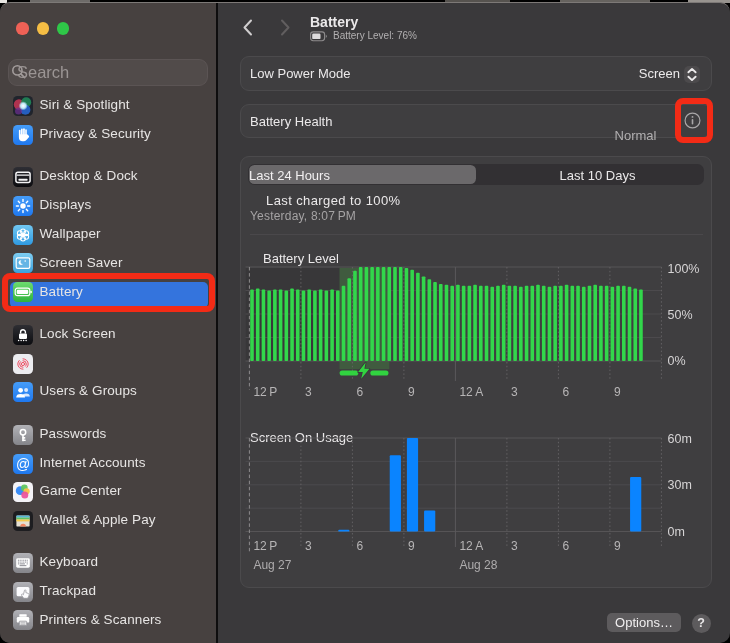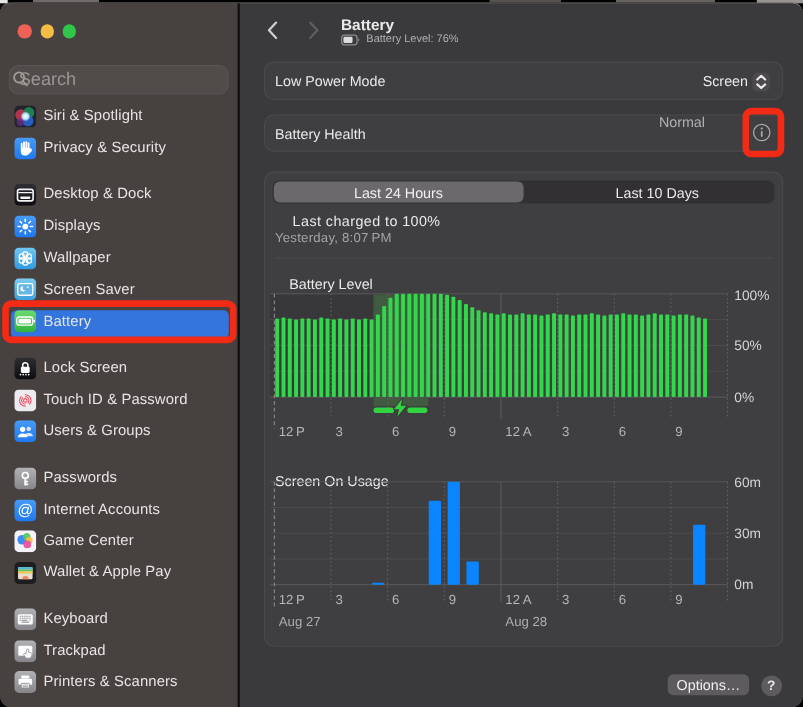--- a/index.html
+++ b/index.html
@@ -168,21 +168,20 @@
 <div class="abs" style="left:13px;top:350.5px;width:20px;height:20px"><svg width="20" height="20" viewBox="0 0 20 20">
           <rect width="20" height="20" rx="4.5" fill="#ececf0"></rect>
           <g fill="none" stroke="#ef4e63" stroke-width="1" stroke-linecap="round">
             <circle cx="10" cy="10" r="1.6"></circle>
             <path d="M10 6.7 a3.3 3.3 0 0 1 3.3 3.3 a3.3 3.3 0 0 1 -0.8 2.2"></path>
             <path d="M10 13.3 a3.3 3.3 0 0 1 -3.3 -3.3 a3.3 3.3 0 0 1 0.9 -2.3"></path>
             <path d="M10 4.8 a5.2 5.2 0 0 1 5.2 5.2 a5.2 5.2 0 0 1 -1.3 3.4"></path>
             <path d="M10 15.2 a5.2 5.2 0 0 1 -5.2 -5.2 a5.2 5.2 0 0 1 1.4 -3.5"></path>
           </g>
         </svg></div>
-      <div class="abs stext" style="left:39.5px;top:351.7px">Touch ID &amp; Password</div>
 <div class="abs" style="left:13px;top:379.2px;width:20px;height:20px"><svg width="20" height="20" viewBox="0 0 20 20">
           <defs>
             <linearGradient id="gb" x1="0" y1="0" x2="0" y2="1">
               <stop offset="0" stop-color="#459cf8"></stop>
               <stop offset="1" stop-color="#1f78ef"></stop>
             </linearGradient>
           </defs>
           <rect width="20" height="20" rx="4.5" fill="url(#gb)"></rect>
           <g fill="#d7e7fd">
             <circle cx="13.1" cy="7.9" r="2"></circle>
@@ -315,31 +314,31 @@
 <div class="abs ctext" style="left:250px;top:66px">Low Power Mode</div>
 <div class="abs ctext" style="left:607px;top:66px;width:73px;text-align:right">Screen</div>
 <div class="abs" style="left:684px;top:65.5px;width:16px;height:17px;border-radius:5px;background:#4c4a4c"></div>
 <svg class="abs" style="left:684px;top:65.5px" width="16" height="17" viewBox="0 0 16 17">
   <path d="M4.4 6.3 L8 2.9 L11.6 6.3" fill="none" stroke="#eceaeb" stroke-width="1.9" stroke-linecap="round" stroke-linejoin="round"></path>
   <path d="M4.4 10.7 L8 14.1 L11.6 10.7" fill="none" stroke="#eceaeb" stroke-width="1.9" stroke-linecap="round" stroke-linejoin="round"></path>
 </svg>
 
 <div class="card" style="top:103.5px"></div>
 <div class="abs ctext" style="left:250px;top:113.5px">Battery Health</div>
-<div class="abs ctext gray" style="left:599px;top:103px;width:73px;text-align:left">Normal</div>
+<div class="abs ctext gray" style="left:599px;top:128px;width:73px;text-align:center">Normal</div>
 <svg class="abs" style="left:683.5px;top:112px" width="17" height="17" viewBox="0 0 16 16">
   <circle cx="8" cy="8" r="7" fill="none" stroke="#a9a7a8" stroke-width="1.1"></circle>
   <circle cx="8" cy="4.6" r="0.9" fill="#a9a7a8"></circle>
   <rect x="7.25" y="6.6" width="1.5" height="5.2" rx="0.75" fill="#a9a7a8"></rect>
 </svg>
 
 <div class="abs" style="left:240px;top:155.5px;width:472px;height:432px;border-radius:9px;background:#3f3e40;border:1px solid #4b4a4c"></div>
 <div class="abs" style="left:248px;top:164px;width:456px;height:20.5px;border-radius:6.5px;background:#323033"></div>
 <div class="abs" style="left:249px;top:165px;width:226.5px;height:18.5px;border-radius:5.5px;background:#6b696b"></div>
-<div class="abs ctext" style="left:249px;top:167.5px;width:226.5px;text-align:center;color:#f2f0f1">Last 24 Hours</div>
+<div class="abs ctext" style="left:249px;top:167.5px;width:226.5px;text-align:left;color:#f2f0f1">Last 24 Hours</div>
 <div class="abs ctext" style="left:475.5px;top:167.5px;width:244px;text-align:center">Last 10 Days</div>
 <div class="abs ctext" style="left:266px;top:193px;letter-spacing:0.4px">Last charged to 100%</div>
 <div class="abs" style="left:249.5px;top:233.5px;width:453px;height:1px;background:#4a484b"></div>
 <div class="abs" style="left:250px;top:208.5px;font-size:12px;letter-spacing:0.2px;color:#a5a3a4">Yesterday, 8:07 PM</div>
 <div class="abs ctext" style="left:263px;top:250.5px;font-weight:normal">Battery Level</div>
 <div class="abs ctext" style="left:250px;top:430px;font-weight:normal">Screen On Usage</div>
 <svg class="abs" style="left:240px;top:155.5px" width="490" height="440" font-family="Liberation Sans, sans-serif">
     <rect x="5.8" y="111.8" width="93.7" height="93.2" fill="rgba(0,0,0,0.10)"></rect>
 <rect x="99.5" y="111.8" width="49.8" height="101.3" fill="rgba(70,230,60,0.18)"></rect>
 <line x1="5.5" y1="111.0" x2="421.5" y2="111.0" stroke="#565456" stroke-width="1"></line>

